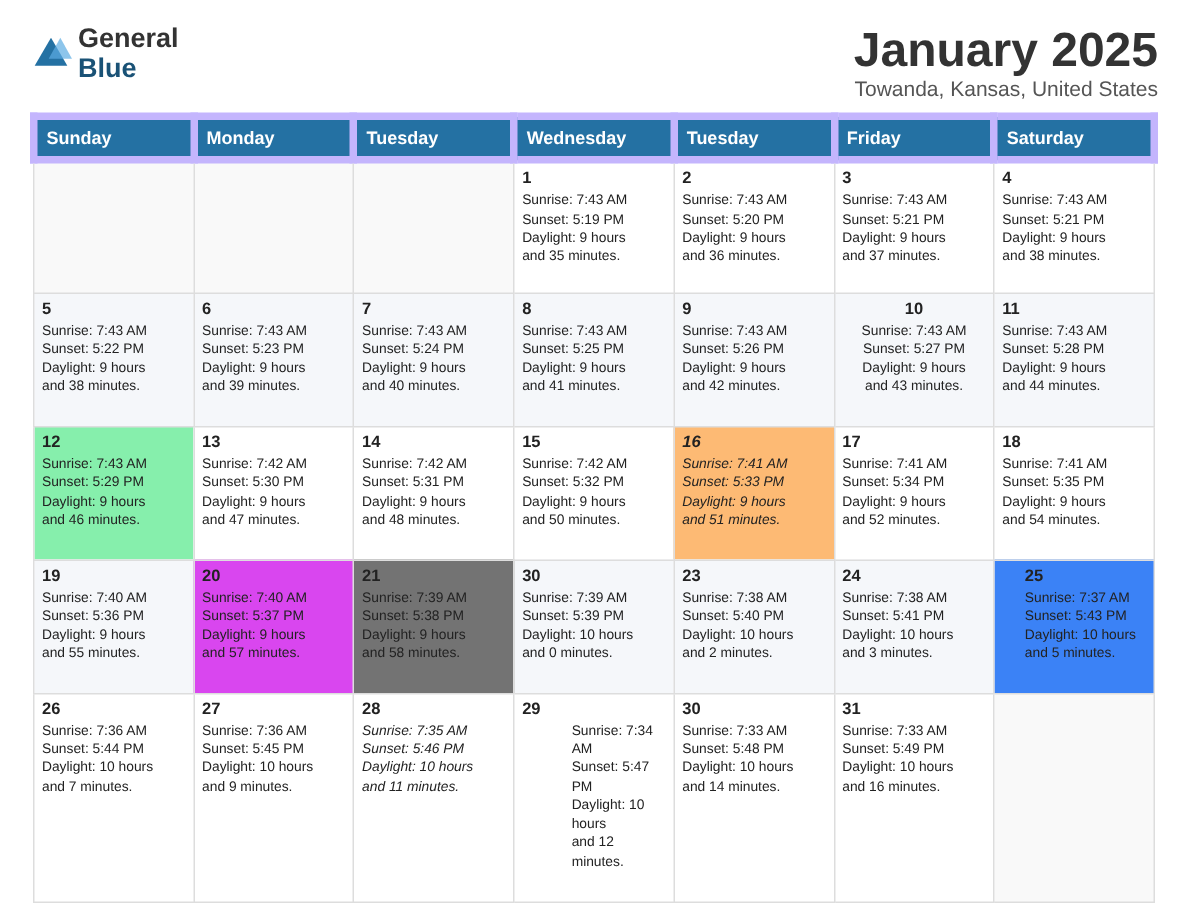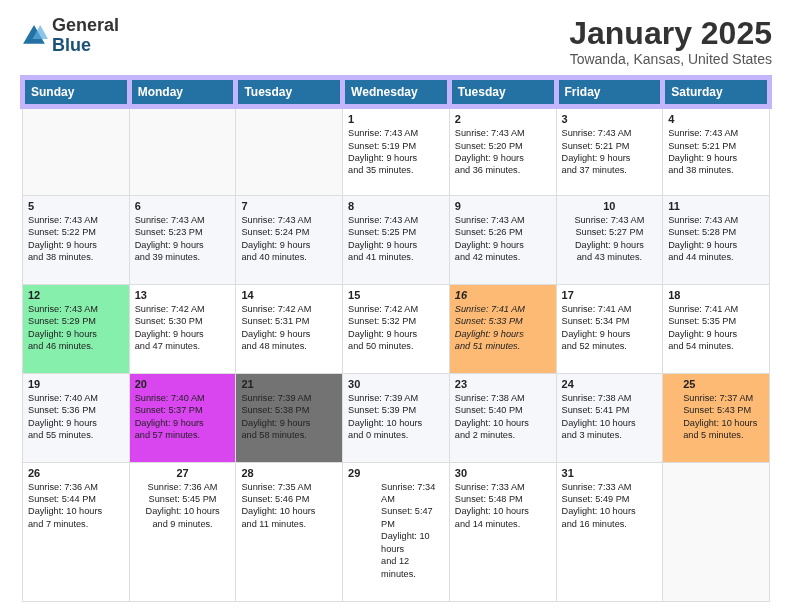--- a/index.html
+++ b/index.html
@@ -306,46 +306,46 @@
 Daylight: 10 hours
 and 2 minutes.</div>
           </td>
           <td style="background: rgb(245, 247, 250);">
             <span class="day-number">24</span>
             <div class="day-info" style="white-space: pre-line;">Sunrise: 7:38 AM
 Sunset: 5:41 PM
 Daylight: 10 hours
 and 3 minutes.</div>
           </td>
-          <td style="background: #fdba74; padding-left: 20px;">
+          <td style="background: #3b82f6; padding-left: 20px;">
             <span class="day-number">25</span>
             <div class="day-info" style="white-space: pre-line;">Sunrise: 7:37 AM
 Sunset: 5:43 PM
 Daylight: 10 hours
 and 5 minutes.</div>
           </td>
         </tr>
         <tr>
           <td style="background: rgb(255, 255, 255); margin-top: 48px;">
             <span class="day-number">26</span>
             <div class="day-info" style="white-space: pre-line;">Sunrise: 7:36 AM
 Sunset: 5:44 PM
 Daylight: 10 hours
 and 7 minutes.</div>
           </td>
-          <td style="background: rgb(255, 255, 255); text-align: center;">
+          <td style="background: rgb(255, 255, 255);">
             <span class="day-number">27</span>
             <div class="day-info" style="white-space: pre-line;">Sunrise: 7:36 AM
 Sunset: 5:45 PM
 Daylight: 10 hours
 and 9 minutes.</div>
           </td>
           <td style="background: rgb(255, 255, 255);">
             <span class="day-number">28</span>
-            <div class="day-info" style="white-space: pre-line;">Sunrise: 7:35 AM
+            <div class="day-info" style="white-space: pre-line; font-style: italic;">Sunrise: 7:35 AM
 Sunset: 5:46 PM
 Daylight: 10 hours
 and 11 minutes.</div>
           </td>
           <td style="background: rgb(255, 255, 255); border-radius: 18px;">
             <span class="day-number">29</span>
             <div class="day-info" style="white-space: pre-line; margin-left: 33px;">Sunrise: 7:34 AM
 Sunset: 5:47 PM
 Daylight: 10 hours
 and 12 minutes.</div>

